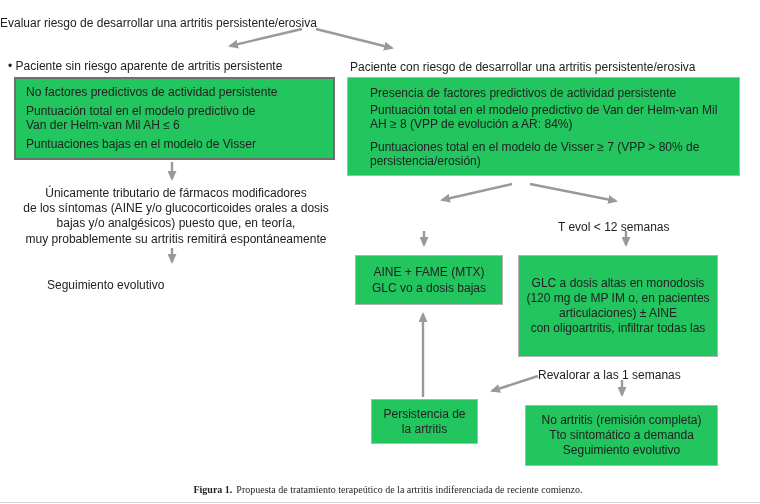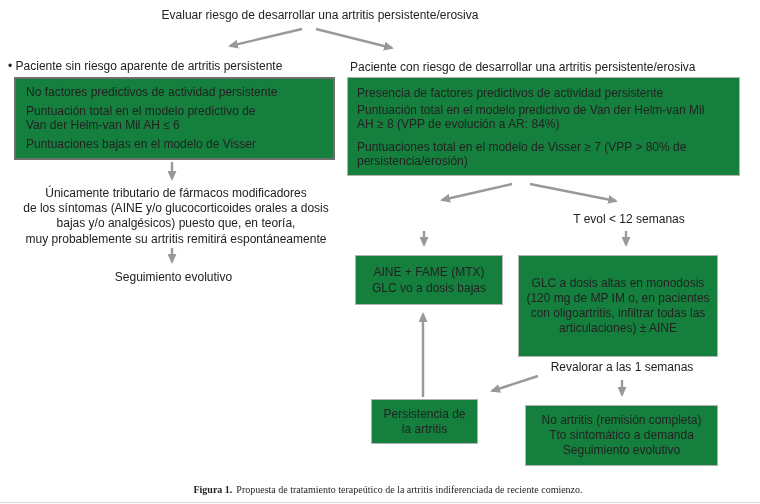--- a/index.html
+++ b/index.html
@@ -13,25 +13,25 @@
     position:relative;
     width:760px;height:504px;
     background:#ffffff;
     font-family:"Liberation Sans","DejaVu Sans",sans-serif;
     font-size:12px;
     color:var(--text);
     overflow:hidden;
   }
   .abs{position:absolute;}
   .nowrap{white-space:nowrap;}
-  .center{text-align:center;}
+  .center{margin-top:8px;}
   .lbl{line-height:14px;}
   .box{
     position:absolute;
-    background:#15803d;
+    background:#22c55e;
     box-sizing:border-box;
     display:flex;
     flex-direction:column;
     justify-content:center;
   }
   .box.criteria{justify-content:flex-start;}
   .border-strong{border:2px solid var(--border-strong);}
   .border-light{border:1px solid var(--border-light);}
   .criteria-item{margin-top:5px;}
   .criteria-item:first-child{margin-top:0;}
@@ -97,21 +97,21 @@
     <div class="para-line">Únicamente tributario de fármacos modificadores</div>
     <div class="para-line">de los síntomas (AINE y/o glucocorticoides orales a dosis</div>
     <div class="para-line">bajas y/o analgésicos) puesto que, en teoría,</div>
     <div class="para-line">muy probablemente su artritis remitirá espontáneamente</div>
   </div>
 
   <div class="abs center nowrap lbl" style="left:47px;top:270px;width:253px;">Seguimiento evolutivo</div>
 
   <div class="abs nowrap lbl" style="left:350px;top:60px;">Paciente con riesgo de desarrollar una artritis persistente/erosiva</div>
 
-  <div class="box criteria border-light" style="left:347px;top:77px;width:393px;height:99px;padding:8px 9px;">
+  <div class="box criteria border-light" style="left:347px;top:77px;width:393px;height:99px;padding:8px 22px;">
     <div class="criteria-item">
       <div>Presencia de factores predictivos de actividad persistente</div>
     </div>
     <div class="criteria-item" style="margin-top:3px;">
       <div>Puntuación total en el modelo predictivo de Van der Helm-van Mil</div>
       <div>AH ≥ 8 (VPP de evolución a AR: 84%)</div>
     </div>
     <div class="criteria-item gap-big">
       <div>Puntuaciones total en el modelo de Visser ≥ 7 (VPP &gt; 80% de</div>
       <div>persistencia/erosión)</div>
@@ -121,22 +121,22 @@
   <div class="abs center nowrap lbl" style="left:558px;top:212px;width:142px;">T evol &lt; 12 semanas</div>
 
   <div class="box border-light" style="left:355px;top:255px;width:148px;height:50px;">
     <div class="treat-line tall">AINE + FAME (MTX)</div>
     <div class="treat-line tall">GLC vo a dosis bajas</div>
   </div>
 
   <div class="box border-light" style="left:518px;top:255px;width:200px;height:102px;">
     <div class="treat-line">GLC a dosis altas en monodosis</div>
     <div class="treat-line">(120 mg de MP IM o, en pacientes</div>
+    <div class="treat-line">articulaciones) ± AINE</div>
     <div class="treat-line">con oligoartritis, infiltrar todas las</div>
-    <div class="treat-line">articulaciones) ± AINE</div>
   </div>
 
   <div class="abs center nowrap lbl" style="left:538px;top:360px;width:168px;">Revalorar a las 1 semanas</div>
 
   <div class="box border-light" style="left:371px;top:399px;width:107px;height:45px;">
     <div class="treat-line">Persistencia de</div>
     <div class="treat-line">la artritis</div>
   </div>
 
   <div class="box border-light" style="left:525px;top:405px;width:193px;height:61px;">

